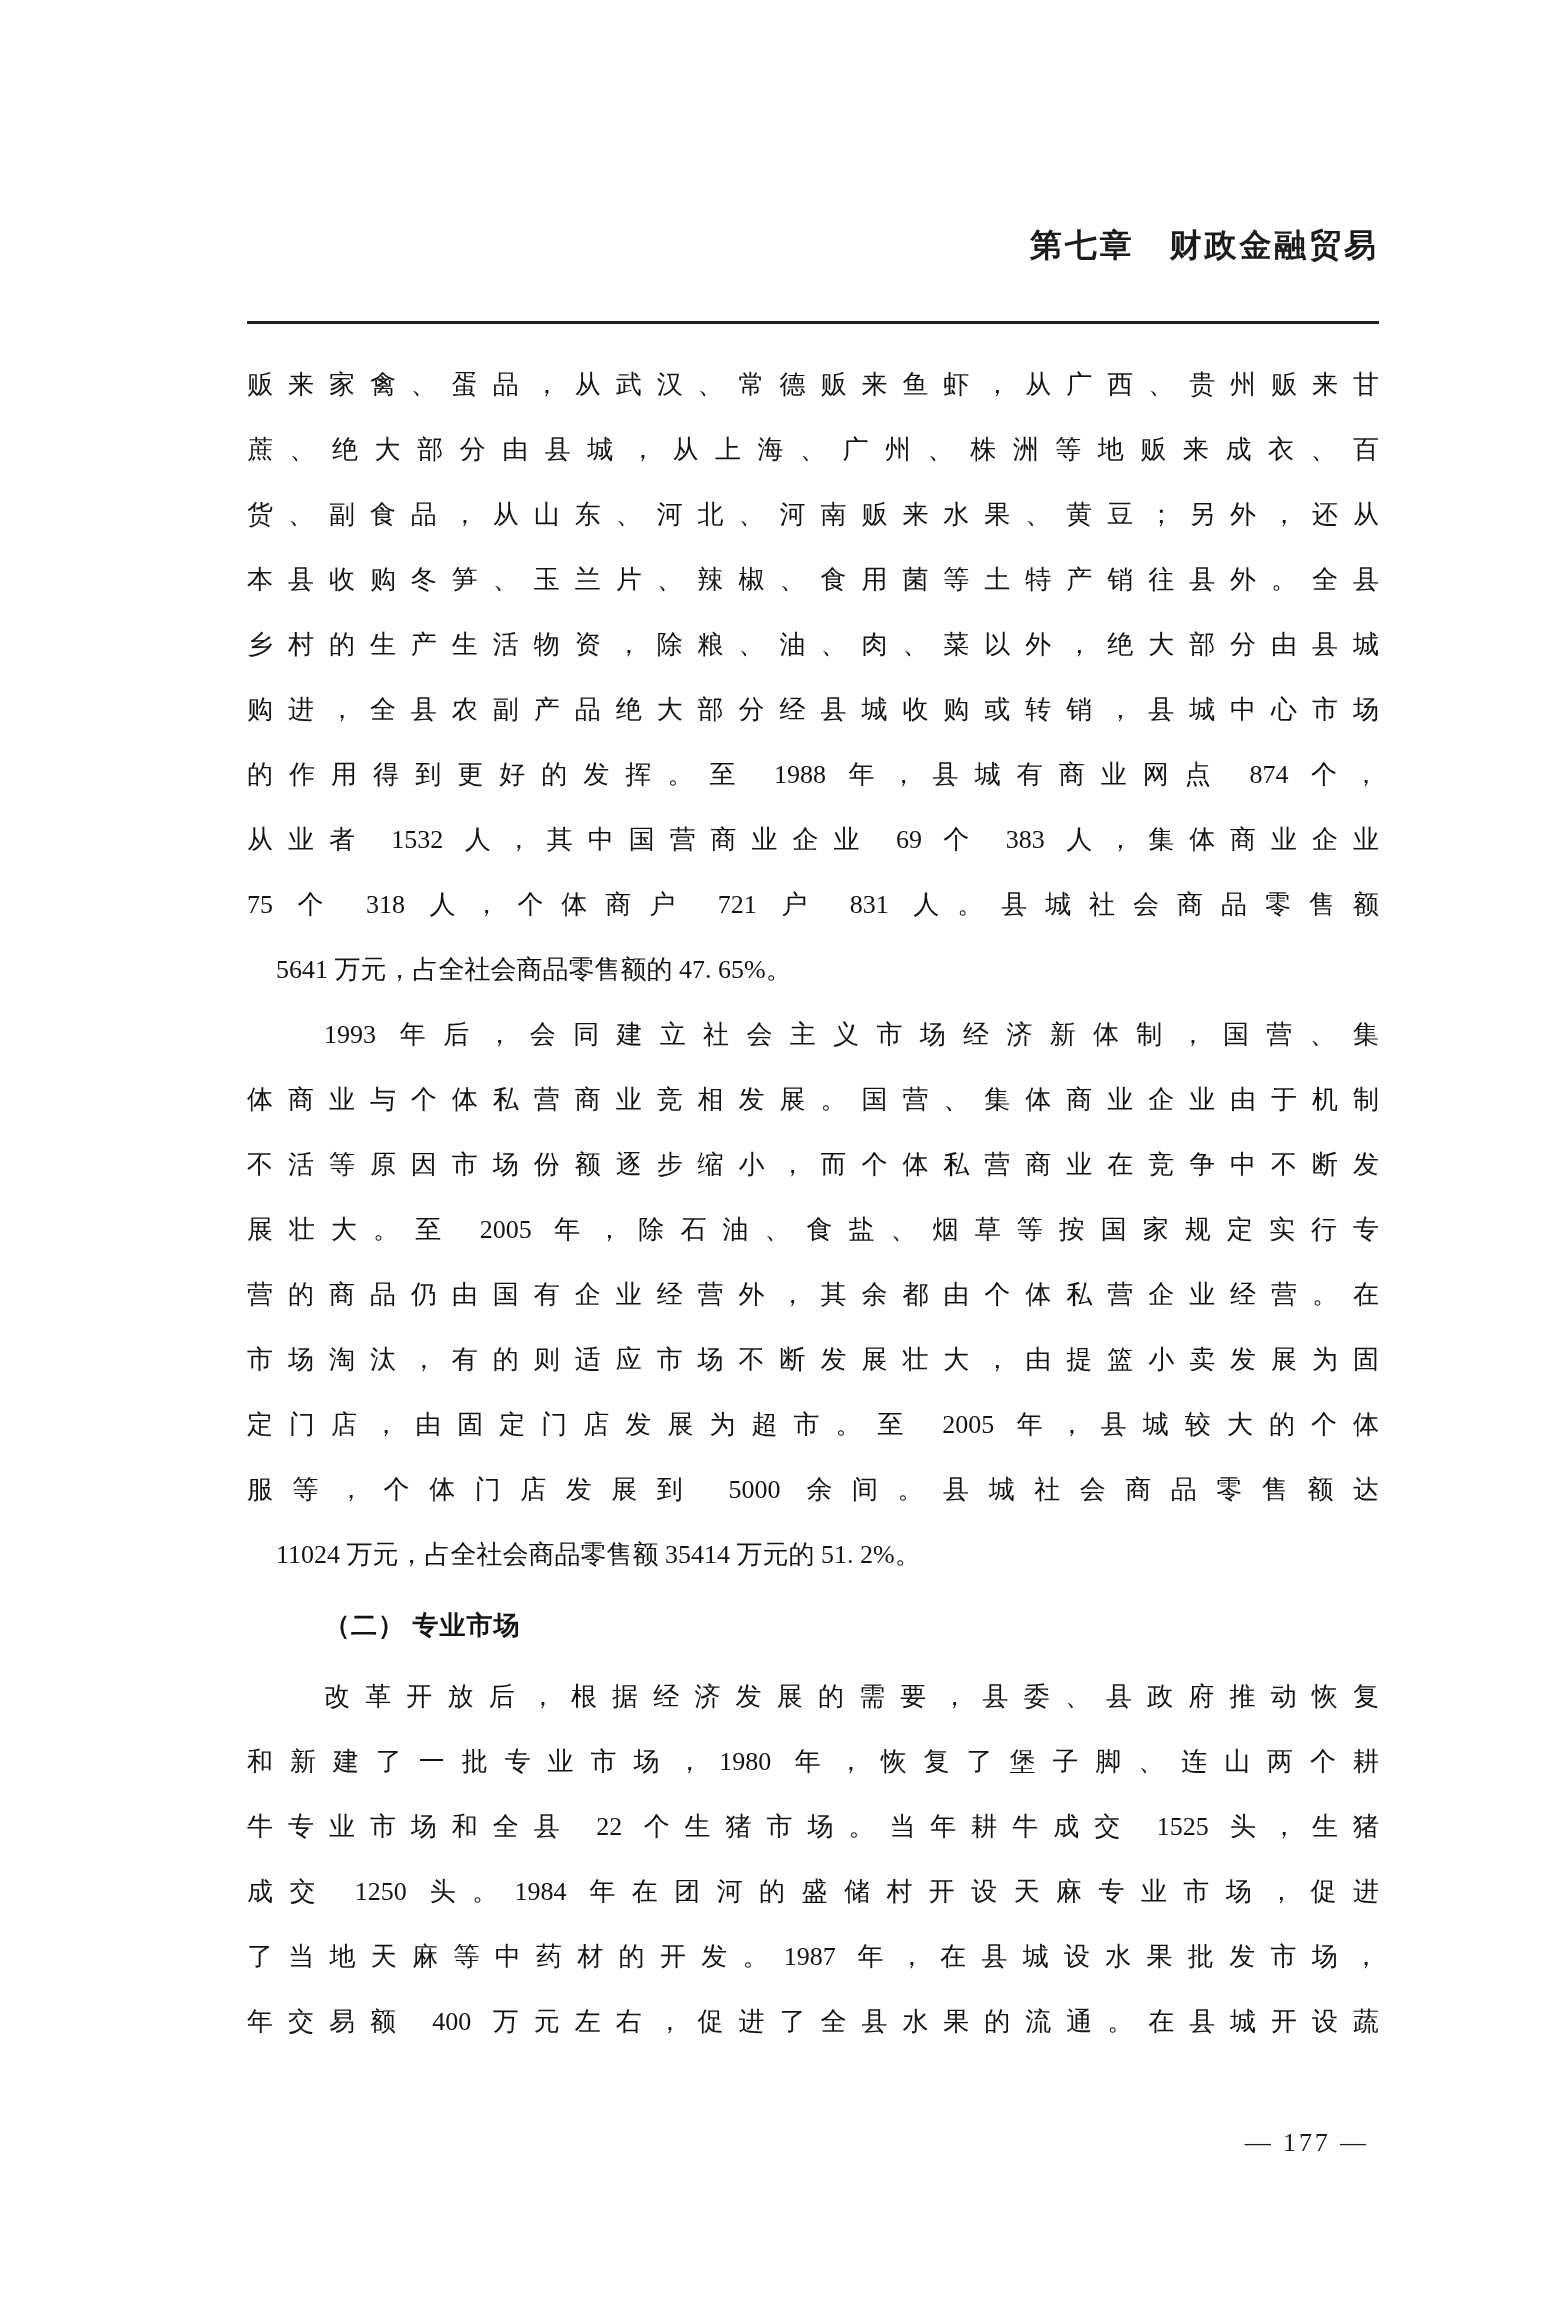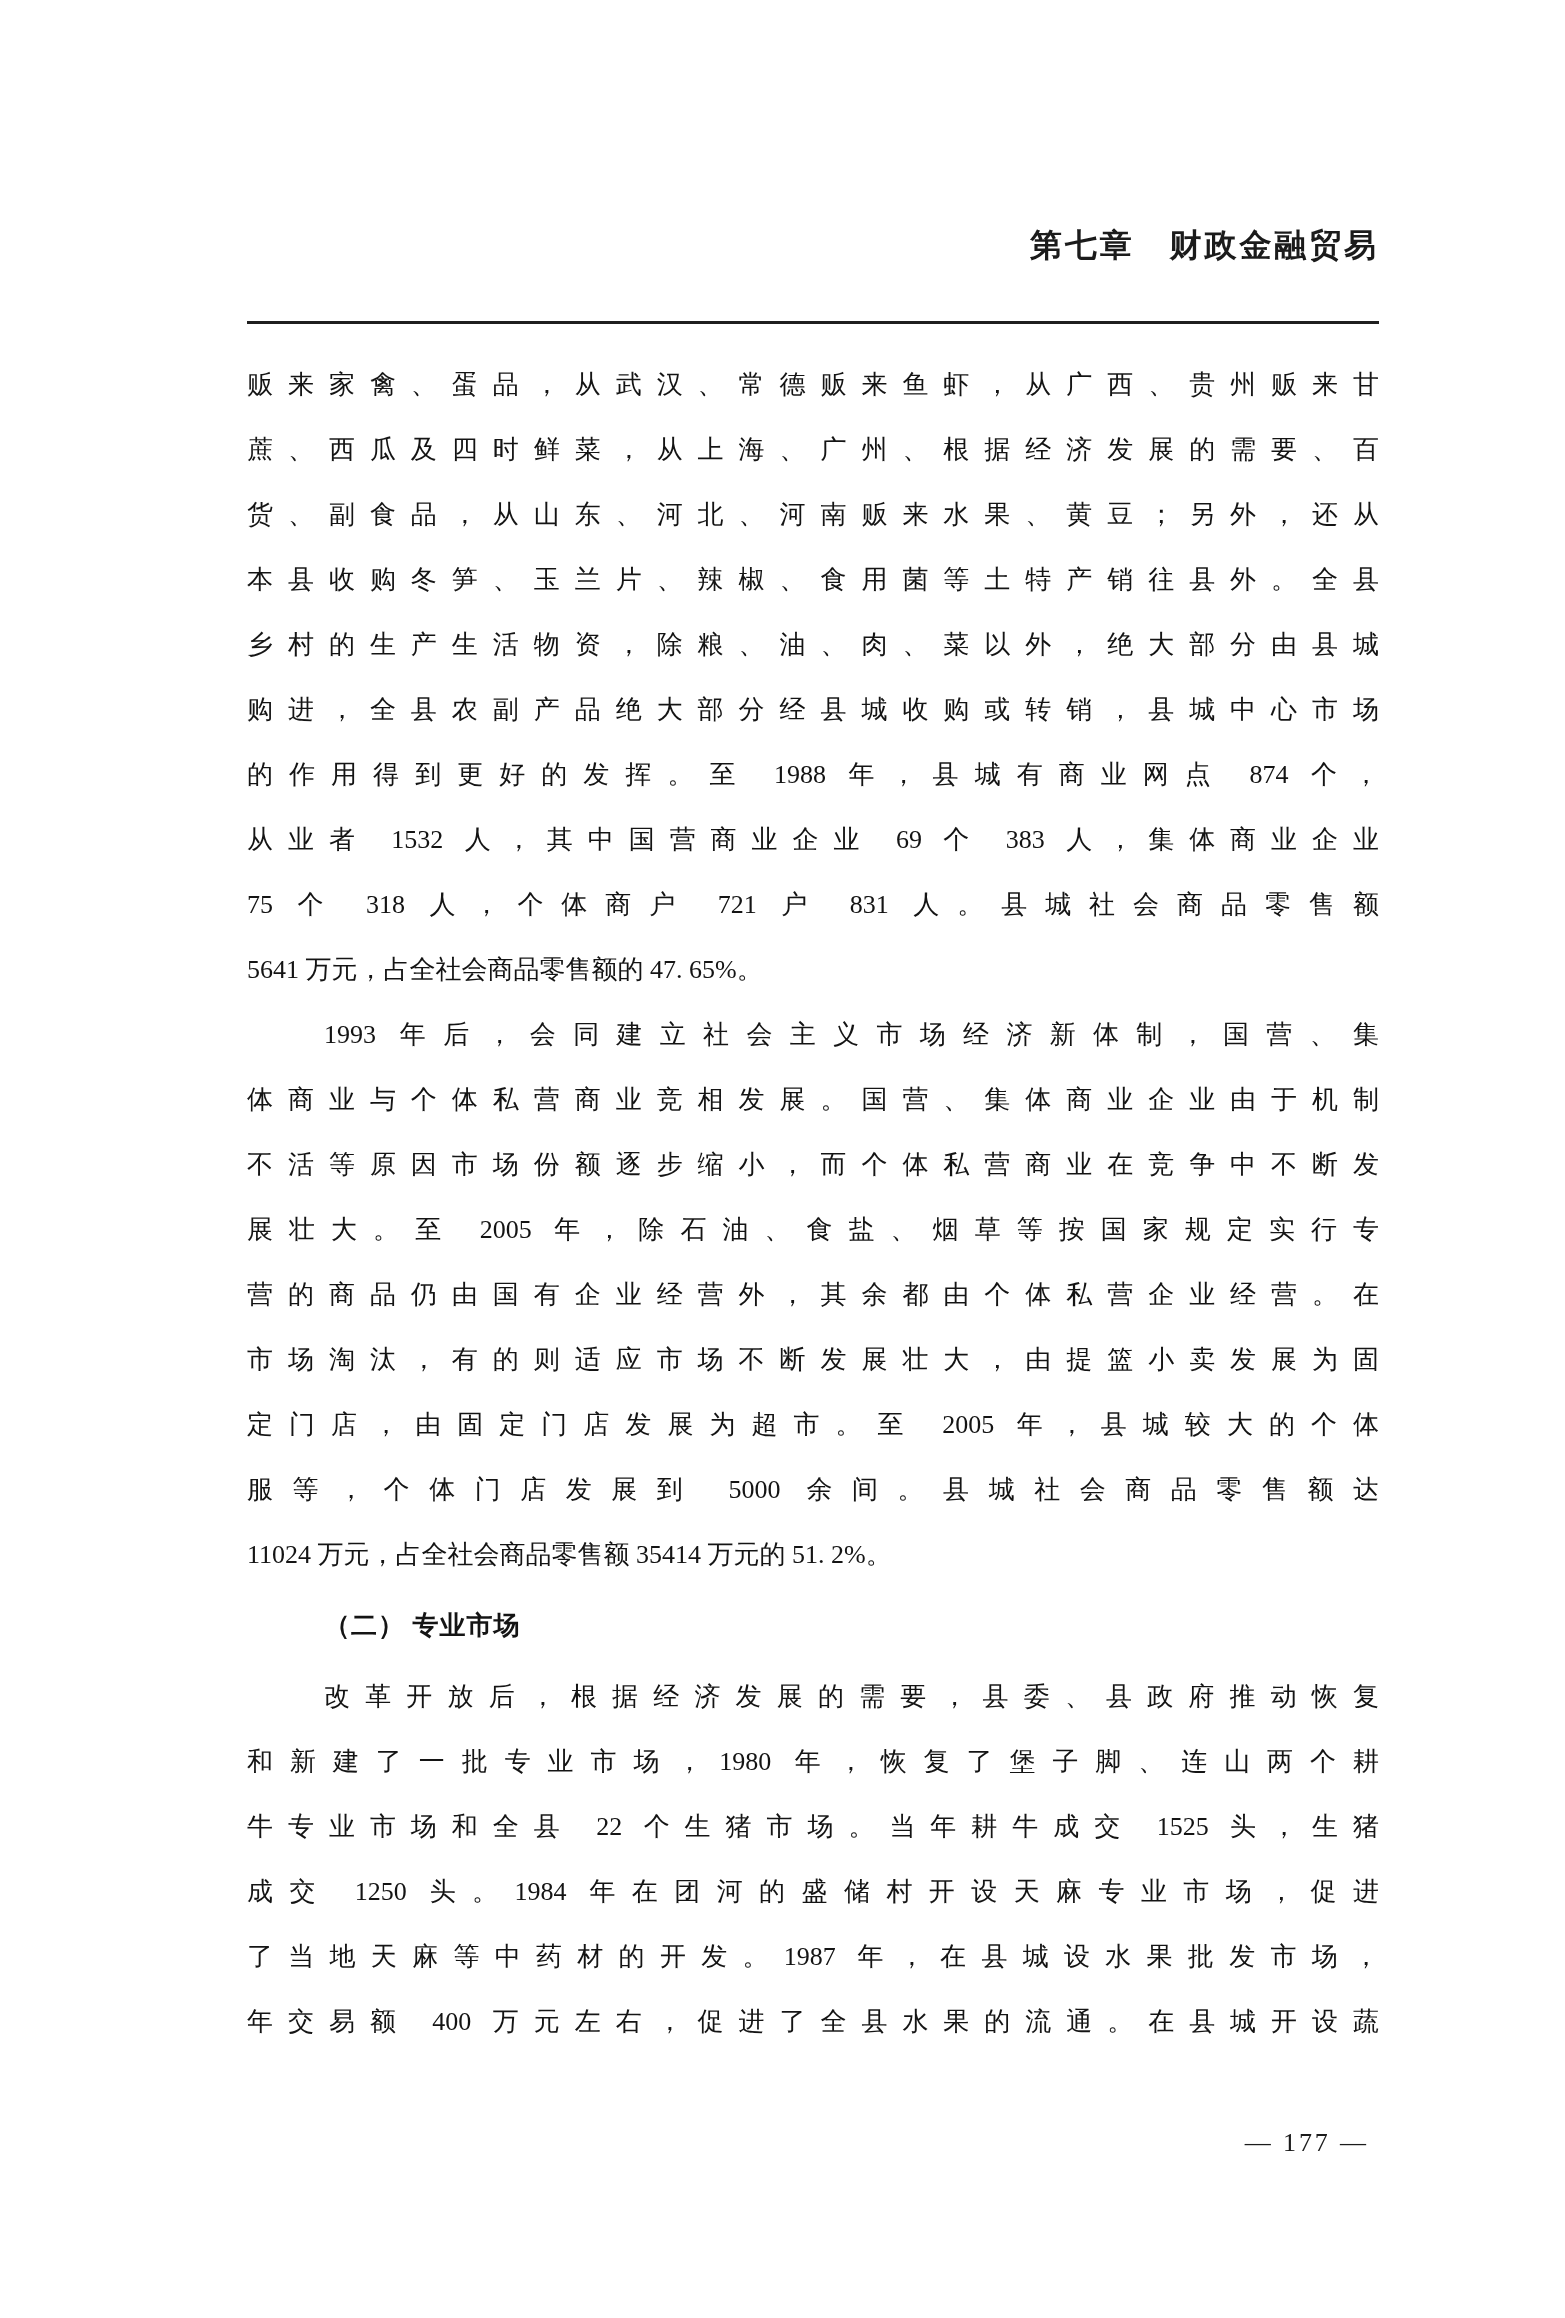--- a/index.html
+++ b/index.html
@@ -40,20 +40,21 @@
     letter-spacing: 0;
     text-align: justify;
   }
   .line {
     text-align: justify;
     text-align-last: justify;
     min-height: 65px;
   }
   .line.no-fill {
     text-align-last: left;
+    margin-left: 29px;
   }
   .line.indent {
     text-indent: 77px;
   }
   .line.heading {
     font-weight: 700;
     margin: 5.8px 0;
     letter-spacing: 1px;
   }
   .folio {
@@ -75,21 +76,21 @@
   <div class="running-head">
     <span>第七章　财政金融贸易</span>
   </div>
 
   <div class="head-rule"></div>
 
   <div class="body-text">
 
       <div class="line">贩来家禽、蛋品，从武汉、常德贩来鱼虾，从广西、贵州贩来甘</div>
 
-      <div class="line">蔗、西瓜及四时鲜菜，从上海、广州、根据经济发展的需要、百</div>
+      <div class="line">蔗、绝大部分由县城，从上海、广州、株洲等地贩来成衣、百</div>
 
       <div class="line">货、副食品，从山东、河北、河南贩来水果、黄豆；另外，还从</div>
 
       <div class="line">本县收购冬笋、玉兰片、辣椒、食用菌等土特产销往县外。全县</div>
 
       <div class="line">乡村的生产生活物资，除粮、油、肉、菜以外，绝大部分由县城</div>
 
       <div class="line">购进，全县农副产品绝大部分经县城收购或转销，县城中心市场</div>
 
       <div class="line">的作用得到更好的发挥。至 1988 年，县城有商业网点 874 个，</div>

